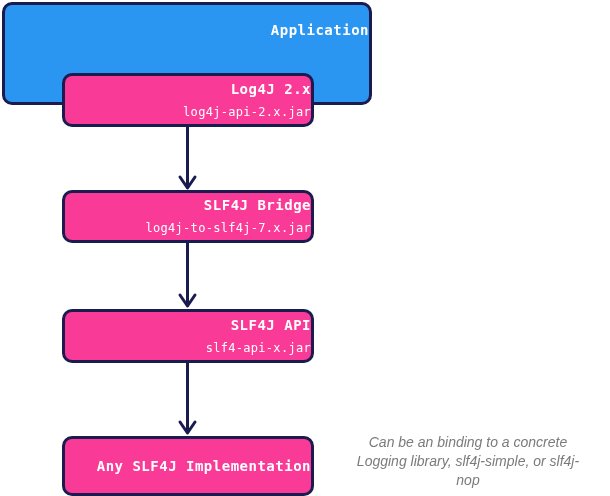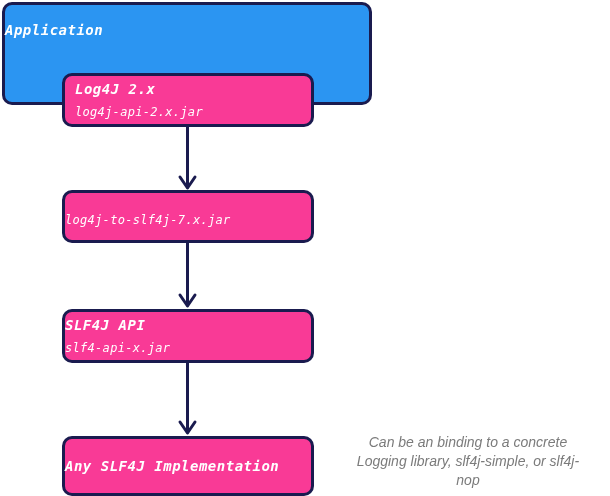--- a/index.html
+++ b/index.html
@@ -15,25 +15,24 @@
     overflow: hidden;
     font-family: "DejaVu Sans Mono", monospace;
   }
   .box {
     position: absolute;
     box-sizing: border-box;
     border: 3px solid #1a1b4f;
     border-radius: 10px;
     display: flex;
     flex-direction: column;
-    align-items: flex-start;
+    align-items: flex-end;
     justify-content: center;
     color: #ffffff;
     text-align: center;
-    font-style: italic;
   }
   .box-blue {
     left: 2px;
     top: 2px;
     width: 370px;
     height: 103px;
     background: #2b95f2;
     z-index: 1;
   }
   .box-pink {
@@ -112,20 +111,21 @@
       </g>
     </g>
   </svg>
 
   <div class="box box-pink box-log4j">
     <div class="node-title">Log4J 2.x</div>
     <div class="node-subtitle">log4j-api-2.x.jar</div>
   </div>
 
   <div class="box box-pink box-bridge">
+    <div class="node-title">SLF4J Bridge</div>
     <div class="node-subtitle">log4j-to-slf4j-7.x.jar</div>
   </div>
 
   <div class="box box-pink box-api">
     <div class="node-title">SLF4J API</div>
     <div class="node-subtitle">slf4-api-x.jar</div>
   </div>
 
   <div class="box box-pink box-impl">
     <div class="node-title">Any SLF4J Implementation</div>

